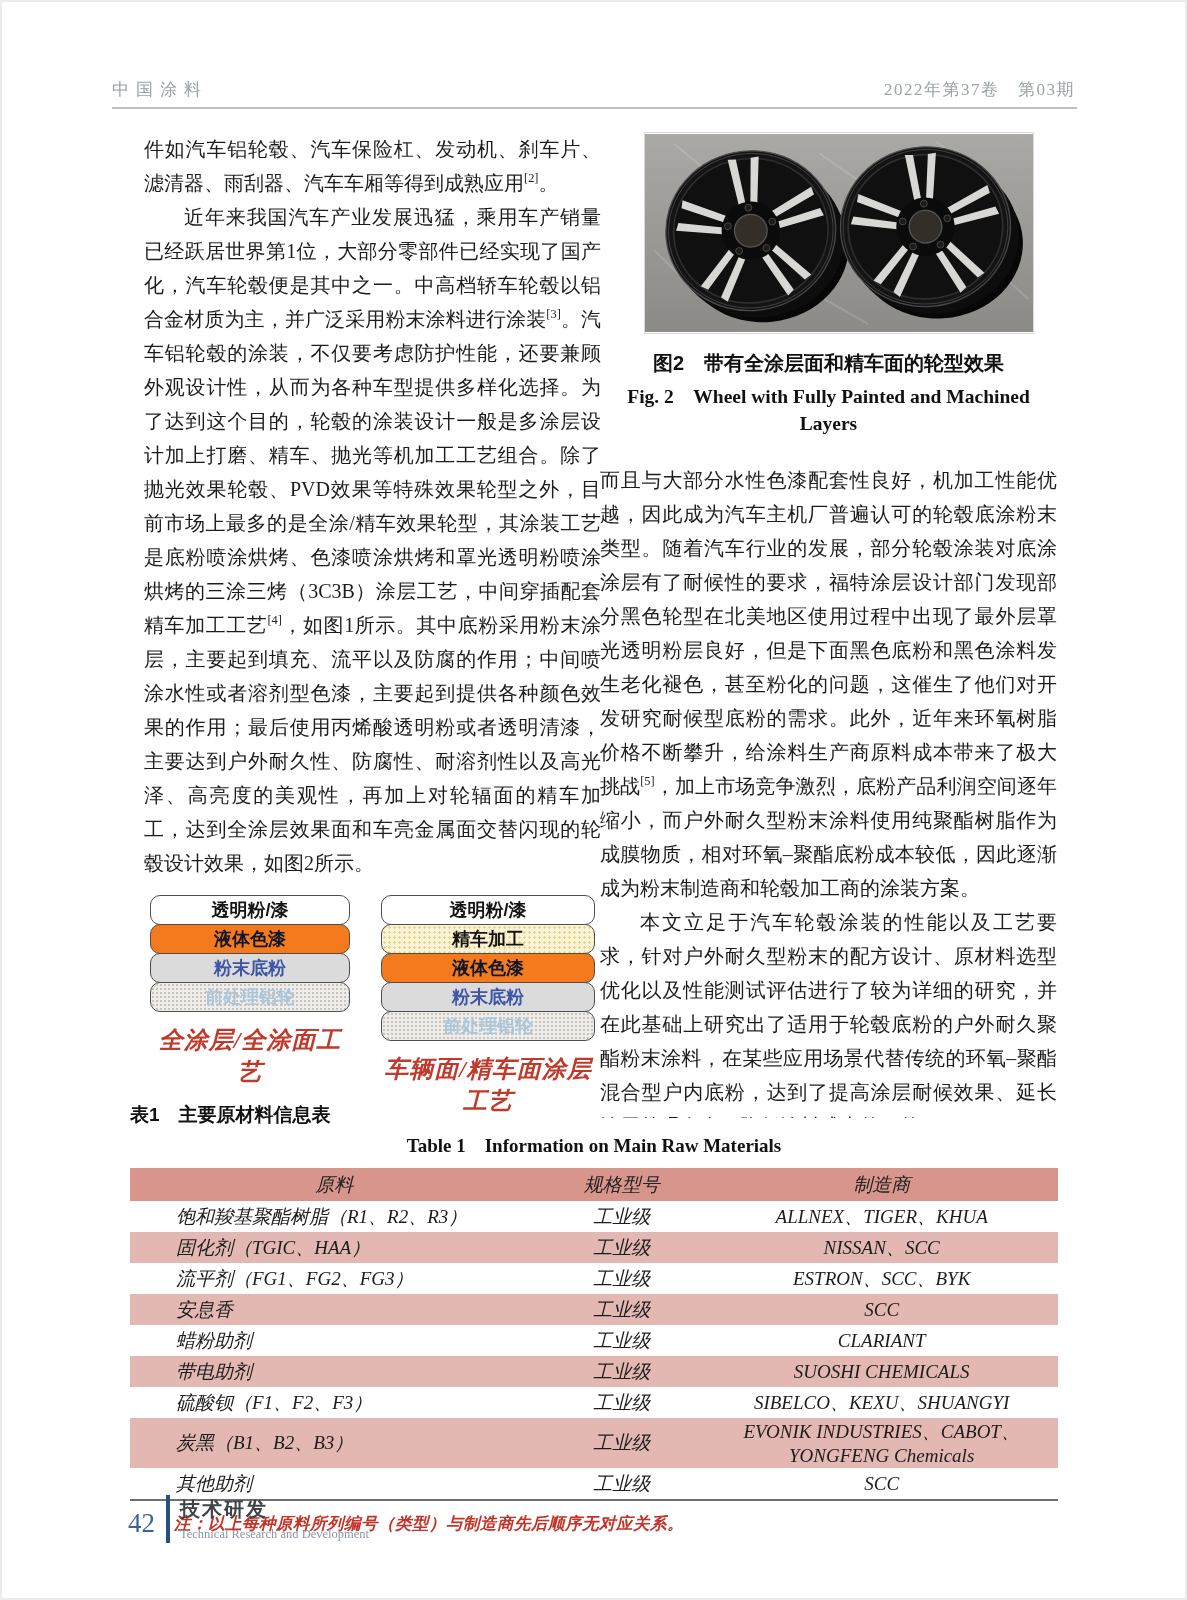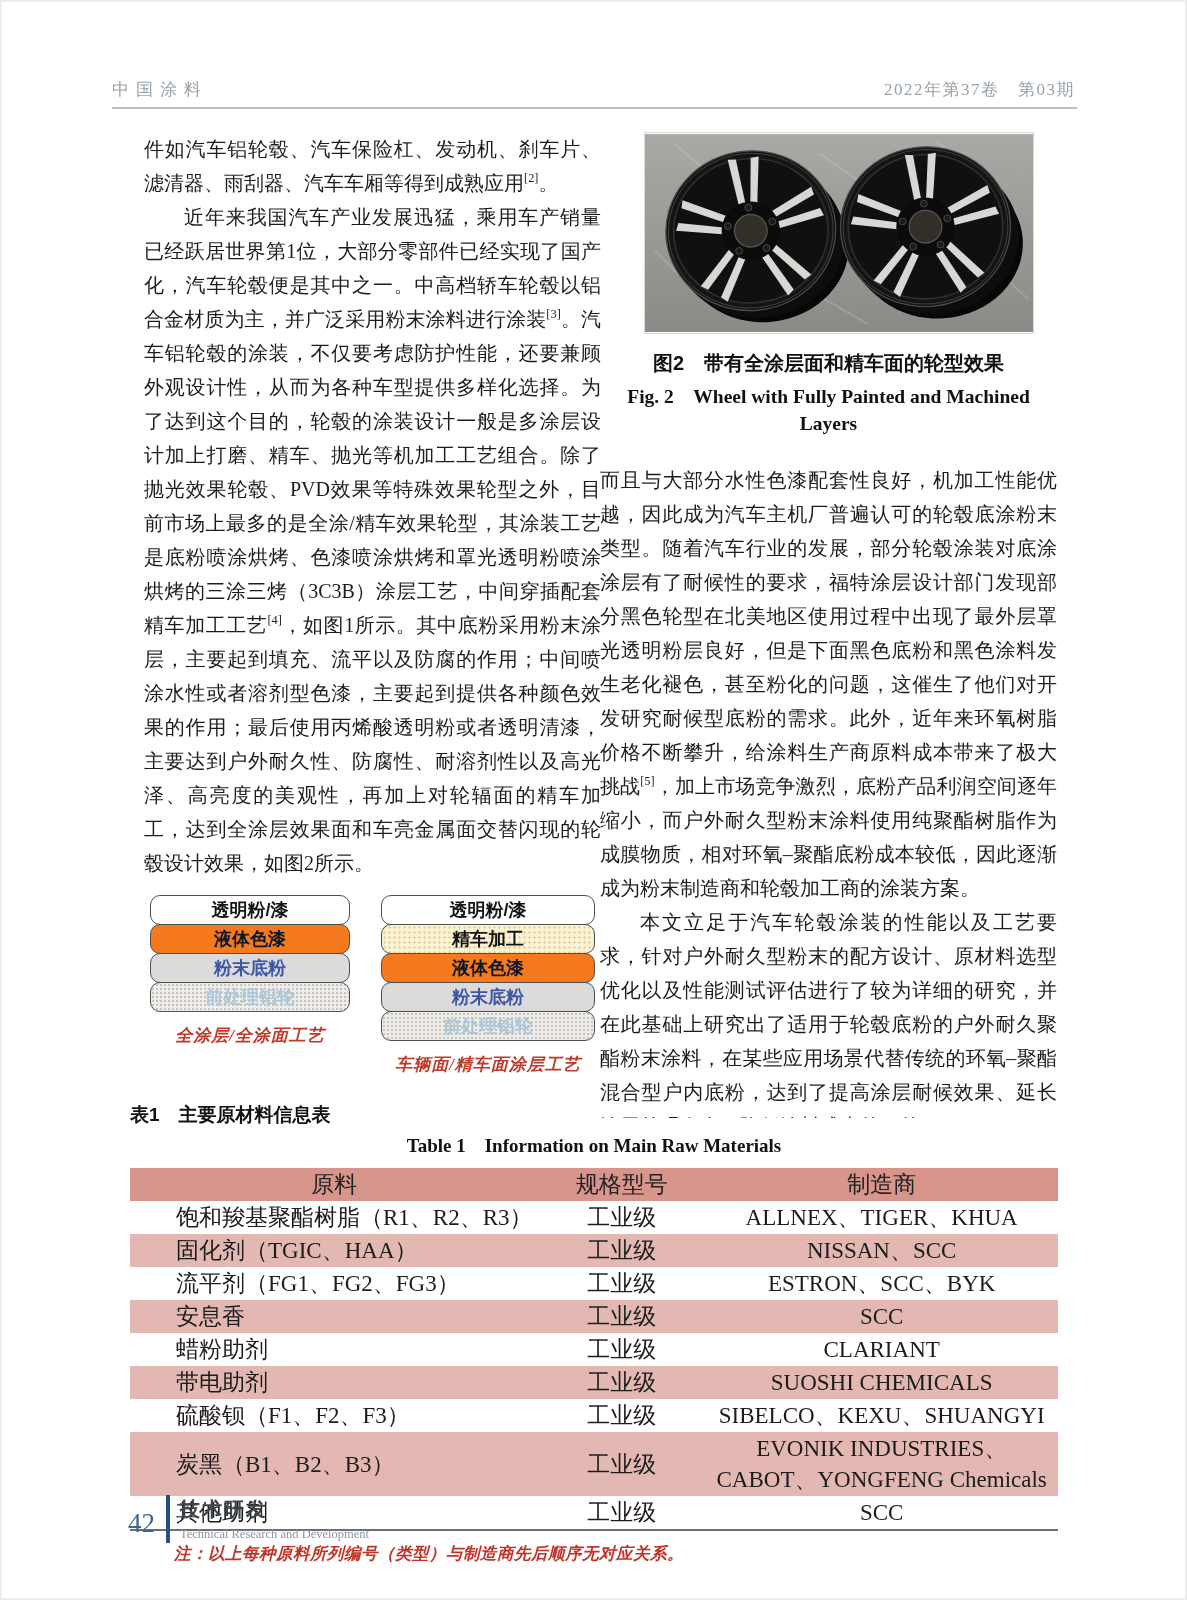--- a/index.html
+++ b/index.html
@@ -29,36 +29,36 @@
   .layer{height:28px;line-height:28px;text-align:center;font-weight:bold;font-size:18px;
          border:1.6px solid #4e4e4e;border-radius:10px;margin-top:-1px;
          font-family:"Liberation Sans","DejaVu Sans",sans-serif;}
   .layer.clear{background:#ffffff;color:#141414;}
   .layer.machined{background-color:#fbf3d3;color:#141414;
       background-image:radial-gradient(#e4d498 1px,transparent 1.2px);background-size:5px 5px;}
   .layer.paint{background:#f5791d;color:#0f172a;}
   .layer.primer{background:#dbdbdb;color:#3c55a6;}
   .layer.pretreat{background-color:#efede9;color:#a9c6da;
       background-image:radial-gradient(#c8c4bc 1px,transparent 1.2px);background-size:4px 4px;}
-  .stack-cap{margin-top:12px;text-align:center;color:#c03a2c;font-size:17px;font-weight:bold;
+  .stack-cap{margin-top:12px;text-align:center;color:#c03a2c;font-size:24px;font-weight:bold;
              font-style:italic;letter-spacing:1px;}
   .figcap-cn{margin-top:14px;text-align:center;font-weight:bold;font-size:20px;color:#111;
              font-family:"Liberation Sans","DejaVu Sans",sans-serif;}
   .figcap-en{margin-top:6px;text-align:center;font-weight:bold;font-size:19.5px;color:#111;line-height:27px;}
 
   
   .photo{display:block;margin:8px 0 0 44px;width:388px;height:200px;border:1px solid #d9d9d9;}
 
   
   .tblsec{position:absolute;left:130px;top:1102px;width:928px;}
   .tbl-title-cn{text-align:left;font-weight:bold;font-size:19px;color:#111;
                 font-family:"Liberation Sans","DejaVu Sans",sans-serif;}
   .tbl-title-en{text-align:center;font-weight:bold;font-size:19px;color:#111;margin-top:5px;}
-  table{width:100%;border-collapse:collapse;margin-top:9px;font-size:23px;
-        border-bottom:2px solid #6e6e6e;}
+  table{width:100%;border-collapse:collapse;margin-top:9px;font-size:19px;
+        border-bottom:2px solid #6e6e6e;font-style:italic;}
   th{background:#d7958c;font-weight:normal;height:31px;text-align:center;color:#222;}
   td{height:29px;text-align:center;color:#1c1c1c;margin-top:27px;}
   td:first-child{text-align:left;padding-left:46px;}
   col.c1{width:44%;} col.c2{width:18%;} col.c3{width:38%;}
   tbody tr:nth-child(even){background:#e3b8b2;}
   .tbl-note{margin-top:12px;padding-left:44px;color:#c43327;font-size:16.5px;font-weight:600;
             font-style:italic;letter-spacing:0.5px;}
 
   
   .ftr{position:absolute;left:128px;top:1495px;display:flex;align-items:center;}

